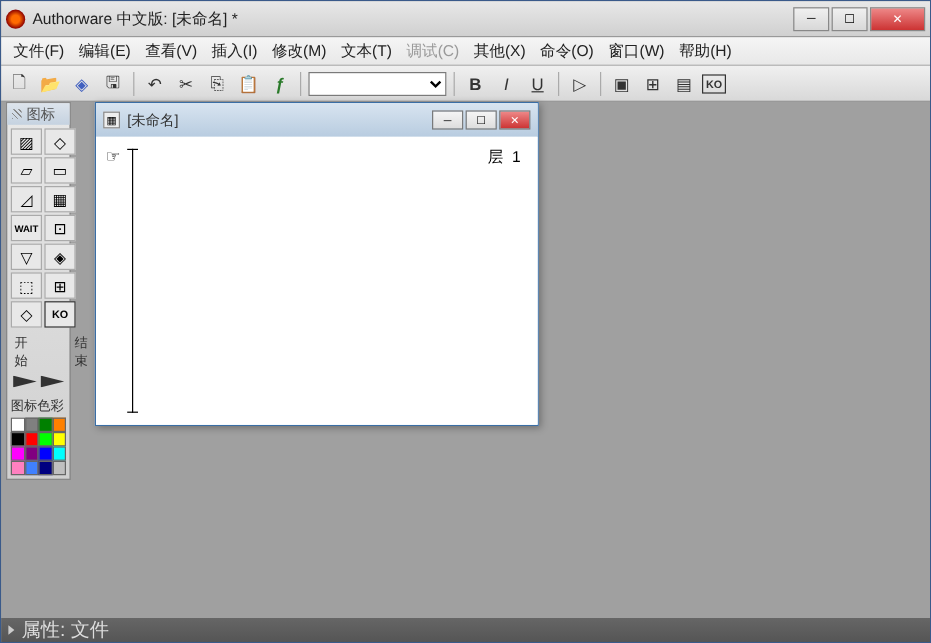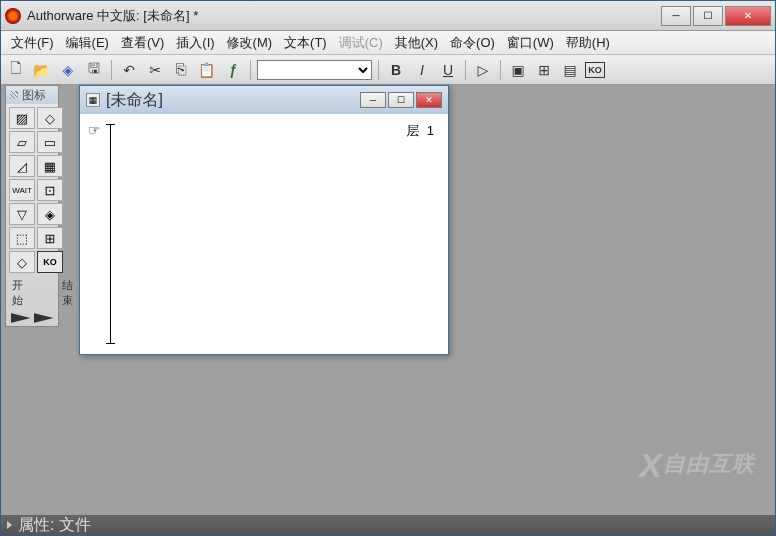--- a/index.html
+++ b/index.html
@@ -28,21 +28,21 @@
 .plabel { display: flex; justify-content: space-between; font-size: 11px; padding: 2px 6px; color: #333; gap: 39px; }
 .flags { display: flex; justify-content: space-around; padding: 3px; }
 .flag { width: 20px; height: 10px; background: #333; clip-path: polygon(0 0, 100% 50%, 0 100%); }
 .colorsec { padding: 3px; }
 .colorlabel { font-size: 11px; color: #333; padding: 2px 0; }
 .cgrid { display: grid; grid-template-columns: repeat(4, 1fr); }
 .cswatch { height: 12px; border: 1px solid #666; }
 .docwin { position: absolute; left: 78px; top: 0; width: 370px; height: 270px; background: #fff; border: 1px solid #3a6ea5; box-shadow: 2px 2px 6px rgba(0,0,0,0.3); }
 .doctitle { height: 28px; background: linear-gradient(#d8e4f0, #b8cce0); display: flex; align-items: center; padding: 0 6px; }
 .doctitle .dicon { width: 14px; height: 14px; border: 1px solid #888; background: #eee; margin-right: 6px; font-size: 9px; display:flex; align-items:center; justify-content:center; }
-.doctitle .dtxt { flex: 1; font-size: 16px; color: #333; }
+.doctitle .dtxt { flex: 1; font-size: 12px; color: #333; }
 .doctitle .dbtn { width: 26px; height: 16px; border: 1px solid #7a7a7a; background: linear-gradient(#f5f5f5,#ddd); margin-left: 2px; display:flex; align-items:center; justify-content:center; font-size:9px; cursor:pointer; }
 .doctitle .dclose { background: linear-gradient(#e88,#c33); color:#fff; }
 .docbody { position: relative; height: calc(100% - 28px); background: #fff; padding: 8px 12px; }
 .hand { position: absolute; left: 8px; top: 8px; font-size: 14px; }
 .flowline { position: absolute; left: 30px; top: 10px; width: 1px; height: 220px; background: #000; }
 .flowline::before, .flowline::after { content:''; position:absolute; left:-4px; width:9px; height:1px; background:#000; }
 .flowline::before { top:0; }
 .flowline::after { bottom:0; }
 .layer { position: absolute; right: 14px; top: 8px; font-size: 13px; color: #000; }
 .statusbar { position: absolute; bottom: 0; left: 0; right: 0; height: 20px; background: linear-gradient(#666, #555); display: flex; align-items: center; padding: 0 6px; font-size: 16px; color: #ddd; }
@@ -107,56 +107,76 @@
   <div class="workspace">
     <div class="palette">
       <div class="palette-title">图标</div>
       <div class="pgrid">
         <div class="pbtn">▨</div>
         <div class="pbtn">◇</div>
         <div class="pbtn">▱</div>
         <div class="pbtn">▭</div>
         <div class="pbtn">◿</div>
         <div class="pbtn">▦</div>
-        <div class="pbtn" style="font-size:8px;font-weight:normal">WAIT</div>
+        <div class="pbtn" style="font-size:8px;font-weight:bold">WAIT</div>
         <div class="pbtn">⊡</div>
         <div class="pbtn">▽</div>
         <div class="pbtn">◈</div>
         <div class="pbtn">⬚</div>
         <div class="pbtn">⊞</div>
         <div class="pbtn">◇</div>
         <div class="pbtn" style="font-size:9px;font-weight:bold;border-color:#333">KO</div>
       </div>
       <div class="plabel">
         <span>开始</span>
         <span>结束</span>
       </div>
       <div class="flags">
         <div class="flag"></div>
         <div class="flag"></div>
+      </div>
+      <div class="colorsec">
+        <div class="colorlabel">图标色彩</div>
+        <div class="cgrid" id="cgrid">
+            <div class="cswatch" style="background: rgb(255, 255, 255);"></div>
+            <div class="cswatch" style="background: rgb(128, 128, 128);"></div>
+            <div class="cswatch" style="background: rgb(0, 128, 0);"></div>
+            <div class="cswatch" style="background: rgb(255, 128, 0);"></div>
+            <div class="cswatch" style="background: rgb(0, 0, 0);"></div>
+            <div class="cswatch" style="background: rgb(255, 0, 0);"></div>
+            <div class="cswatch" style="background: rgb(0, 255, 0);"></div>
+            <div class="cswatch" style="background: rgb(255, 255, 0);"></div>
+            <div class="cswatch" style="background: rgb(255, 0, 255);"></div>
+            <div class="cswatch" style="background: rgb(128, 0, 128);"></div>
+            <div class="cswatch" style="background: rgb(0, 0, 255);"></div>
+            <div class="cswatch" style="background: rgb(0, 255, 255);"></div>
+            <div class="cswatch" style="background: rgb(255, 128, 192);"></div>
+            <div class="cswatch" style="background: rgb(64, 128, 255);"></div>
+            <div class="cswatch" style="background: rgb(0, 0, 128);"></div>
+            <div class="cswatch" style="background: rgb(192, 192, 192);"></div>
+          </div>
       </div>
     </div>
 
     <div class="docwin">
       <div class="doctitle">
         <div class="dicon">▦</div>
         <div class="dtxt">[未命名]</div>
         <div class="dbtn">─</div>
         <div class="dbtn">☐</div>
         <div class="dbtn dclose">✕</div>
       </div>
       <div class="docbody">
         <div class="hand">☞</div>
         <div class="flowline"></div>
         <div class="layer">
           <span>层</span>&nbsp;&nbsp;<span>1</span>
         </div>
       </div>
     </div>
 
-    <div class="watermark"><span class="x">X</span><span>自由互联</span></div>
   </div>
 
   <div class="statusbar">
     <div class="tri"></div>
     <span>属性: 文件</span>
   </div>
 </div>
 
 </body></html>

